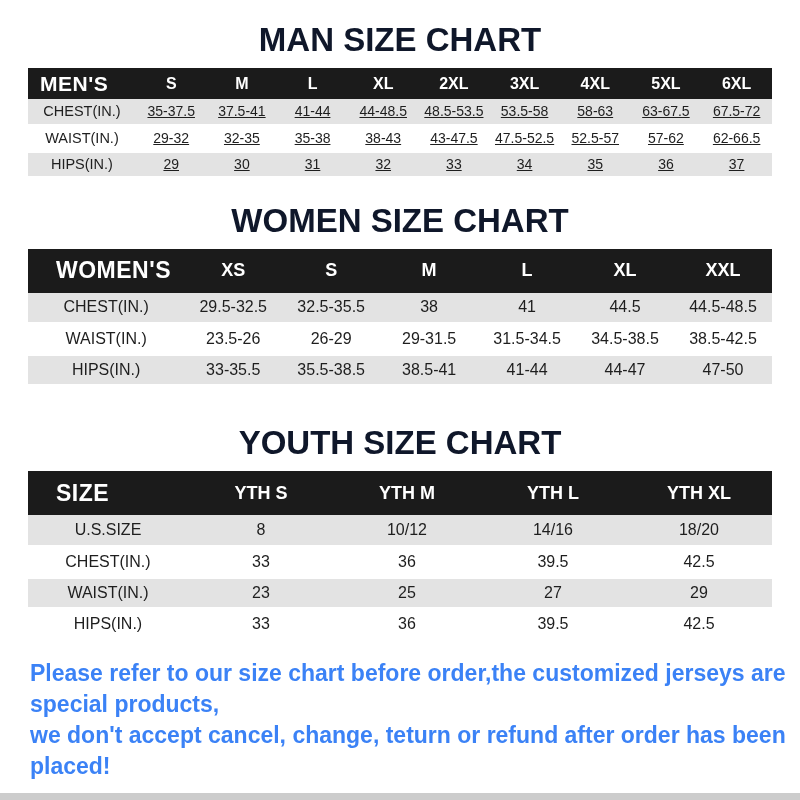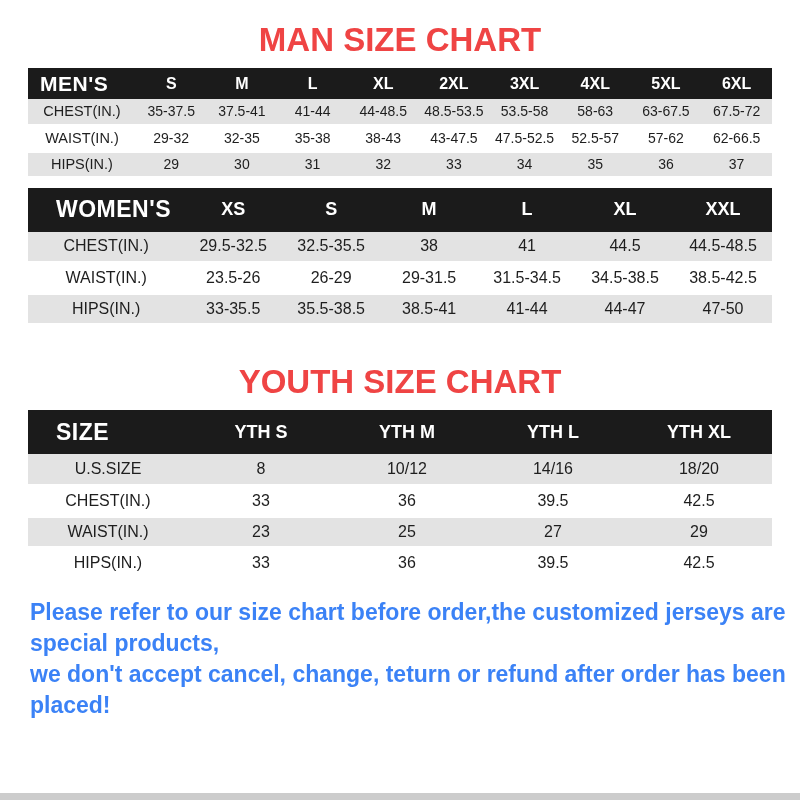--- a/index.html
+++ b/index.html
@@ -34,21 +34,21 @@
     letter-spacing: 1px;
     color: #141414;
     transform: scaleY(1.02);
   }
   
   .section-heading {
     margin: 0;
     text-align: center;
     font-size: 33px;
     font-weight: 800;
-    color: #ef4444;
+    color: #0f172a;
     letter-spacing: 0px;
   }
   .sec-men .section-heading   { padding-top: 21px; }
   .sec-women .section-heading { padding-top: 23px; }
   .sec-youth .section-heading { padding-top: 37px; }
   
   .tbl-wrap { padding-top: 9px; }
   table.size-table {
     width: 744px;
     margin: 0 auto;
@@ -86,21 +86,21 @@
     font-weight: 400;
     color: #1e1e1e;
     white-space: nowrap;
   }
   table.compact th.row-label { font-size: 14.5px; }
   table.big     th.row-label { font-size: 16px; }
   td.cell {
     text-align: center;
     color: #1e1e1e;
   }
-  table.compact td.cell { font-size: 14px; }
+  table.compact td.cell { font-size: 14px; text-decoration: underline; }
   table.big     td.cell { font-size: 16px; }
   
   table.t0 col.label-col { width: 14.5%; }
   table.t1 col.label-col { width: 21%; }
   table.t2 col.label-col { width: 21.5%; }
   
   .footer-note {
     padding: 17px 0 0 30px;
   }
   .footer-note p {
@@ -191,20 +191,21 @@
               <td class="cell">35</td>
               <td class="cell">36</td>
               <td class="cell">37</td>
             </tr>
           </tbody>
         </table>
       </div>
   </section>
 
   <section class="sec-women">
+    <h2 class="section-heading">WOMEN SIZE CHART</h2>
     <div class="tbl-wrap">
         <table class="size-table t1 big">
           <colgroup>
             <col class="label-col">
             <col>
             <col>
             <col>
             <col>
             <col>
             <col>

